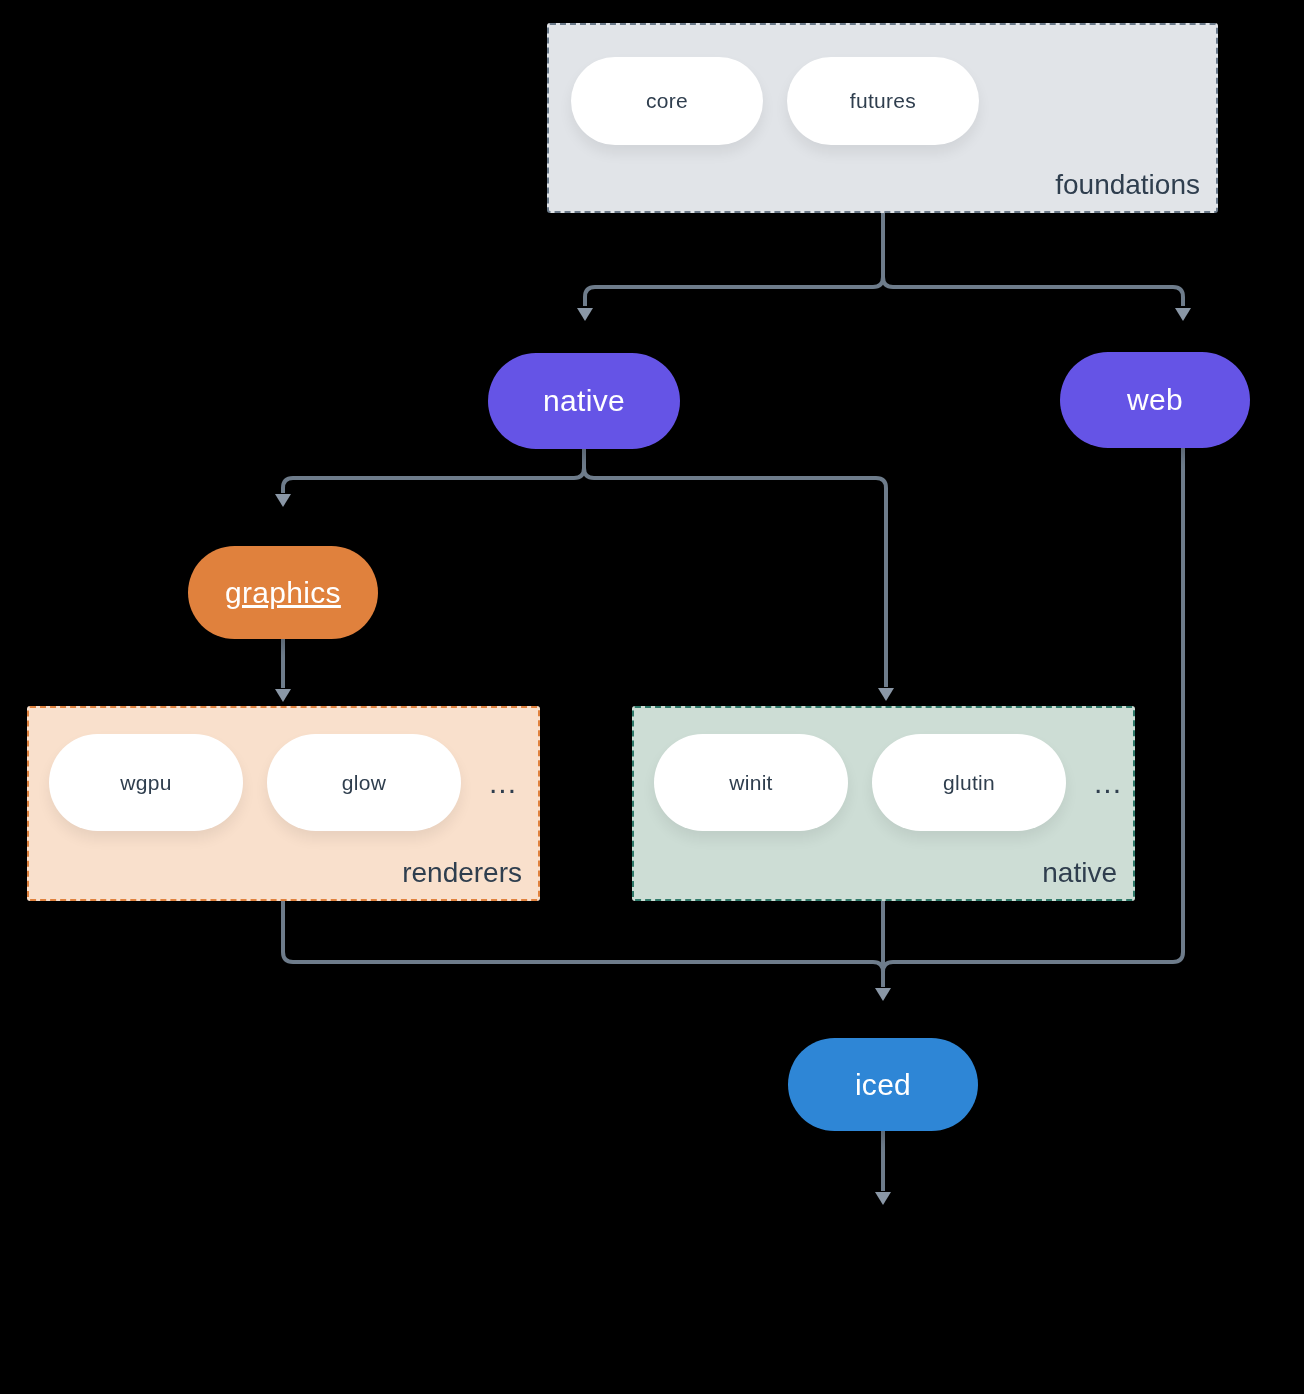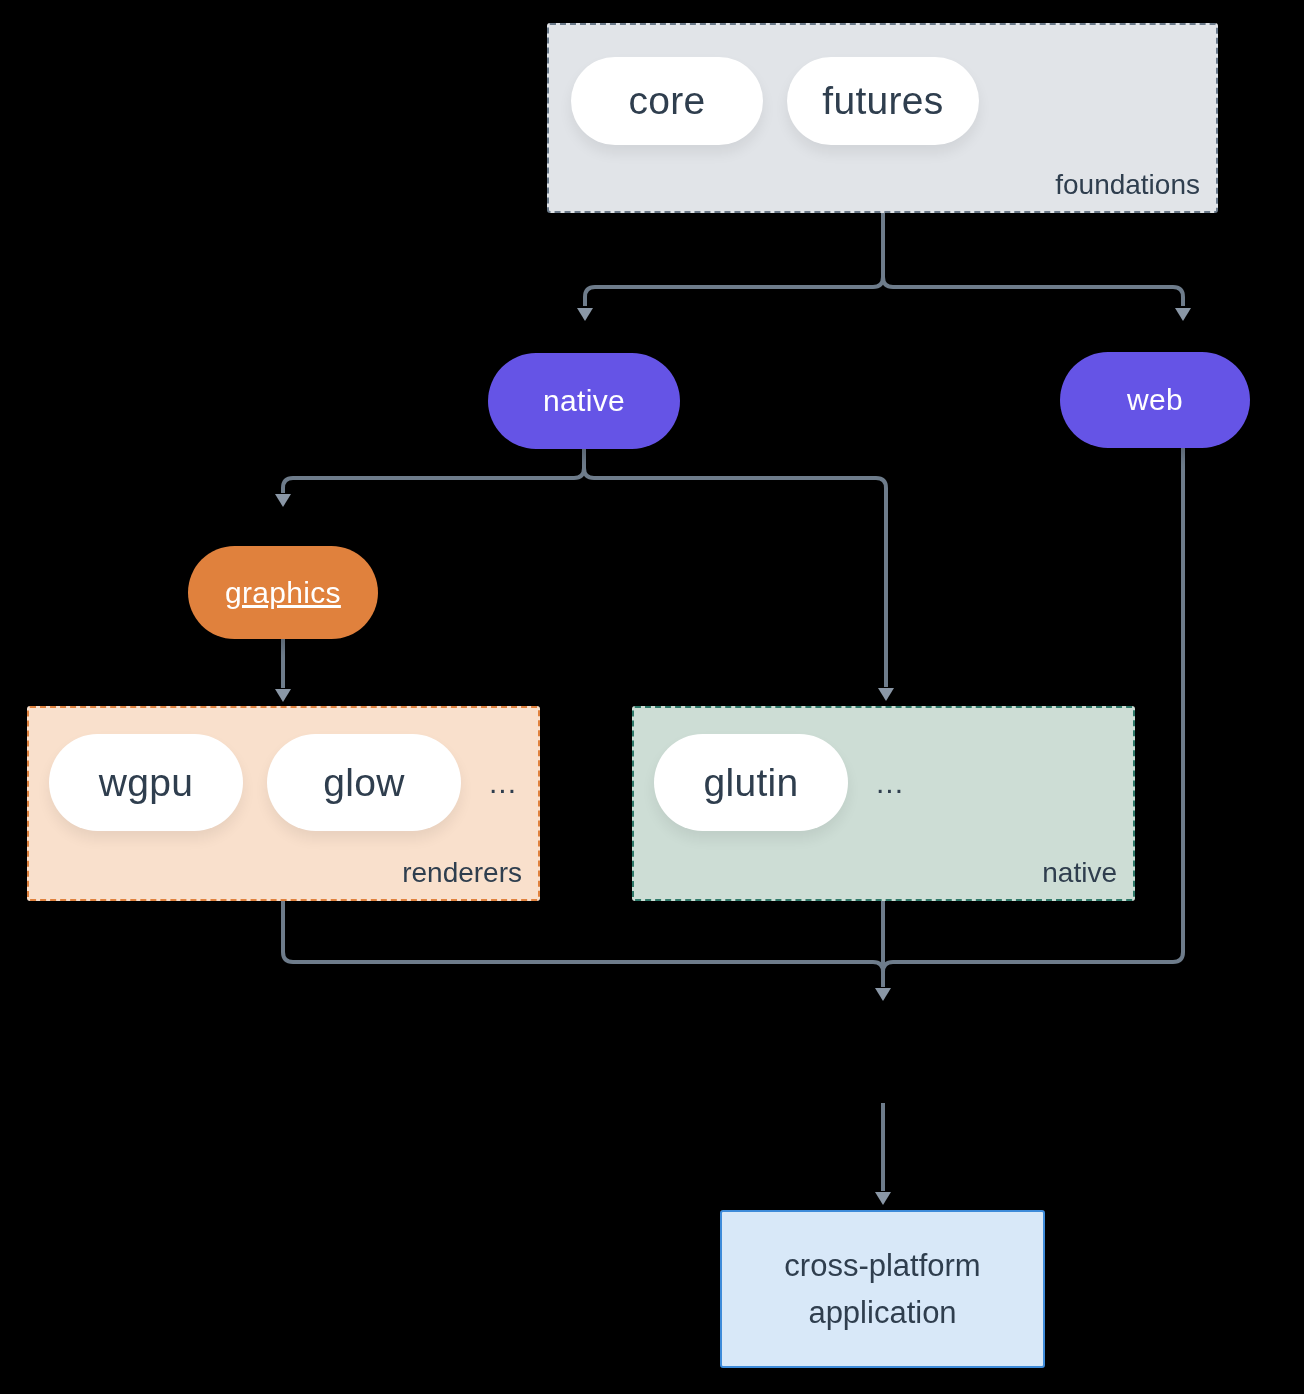--- a/index.html
+++ b/index.html
@@ -55,21 +55,21 @@
     align-items: center;
     gap: 24px;
   }
   .foundations .pill-row { padding: 32px 0 0 22px; }
   .renderers .pill-row, .shells .pill-row { padding: 26px 0 0 20px; }
   .pill {
     display: flex;
     align-items: center;
     justify-content: center;
     border-radius: 60px;
-    font-size: 39px;
+    font-size: 21px;
     letter-spacing: 0.3px;
   }
   .pill.white {
     width: 192px; height: 88px;
     background: var(--pill-white, #ffffff);
     color: var(--dark-text, #2f3e4e);
     box-shadow: 0 8px 14px rgba(0,0,0,0.07);
   }
   .renderers .pill.white, .shells .pill.white { width: 194px; height: 97px; text-align: center; }
   .more {
@@ -163,25 +163,23 @@
     <div class="pill-row">
       <div class="pill white">wgpu</div>
       <div class="pill white">glow</div>
       <div class="more">...</div>
     </div>
     <div class="group-label">renderers</div>
   </div>
 
   <div class="group shells">
     <div class="pill-row">
+      <div class="pill white">winit</div>
       <div class="pill white">glutin</div>
       <div class="more">...</div>
     </div>
     <div class="group-label">native</div>
   </div>
 
+  <div class="node iced">iced</div>
 
-  <div class="app-box">
-    <div>cross-platform</div>
-    <div>application</div>
-  </div>
 
 </div>
 
 </body></html>

